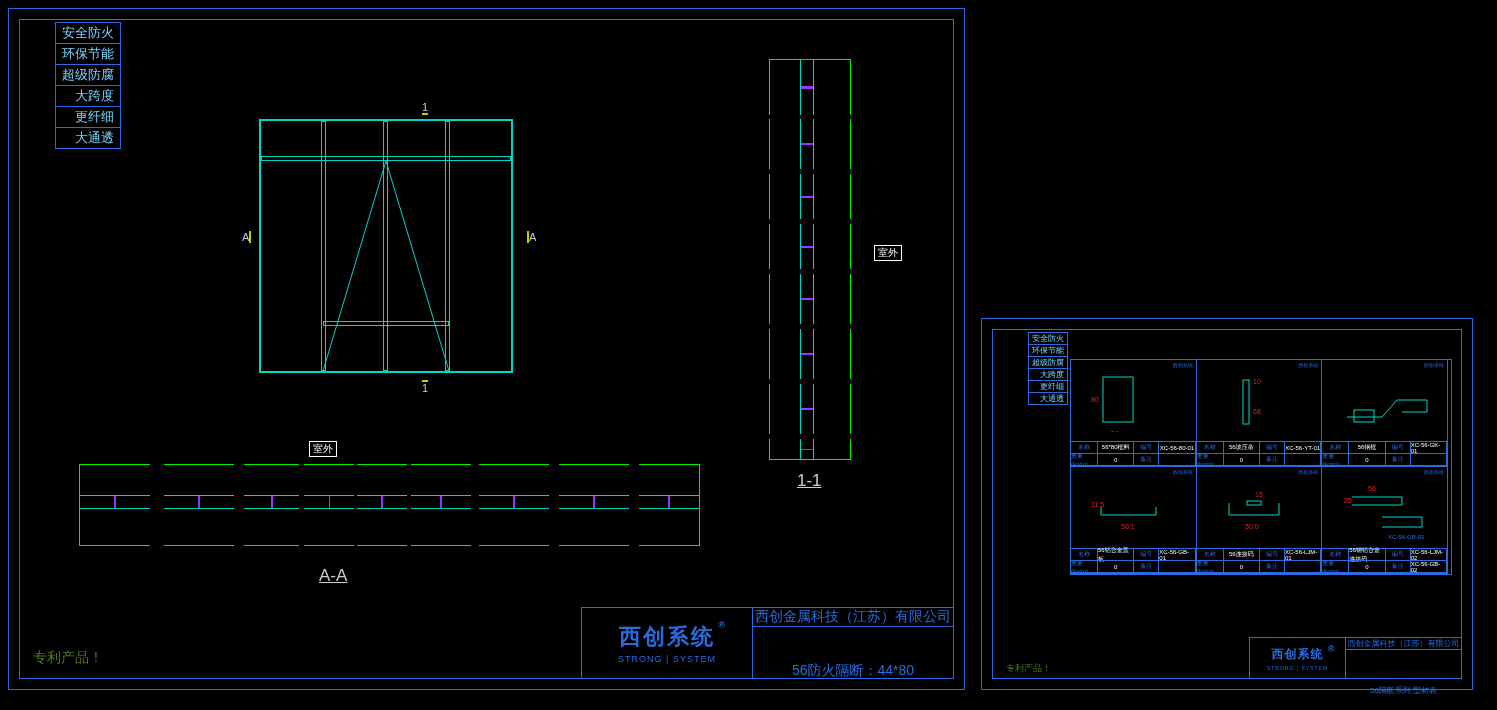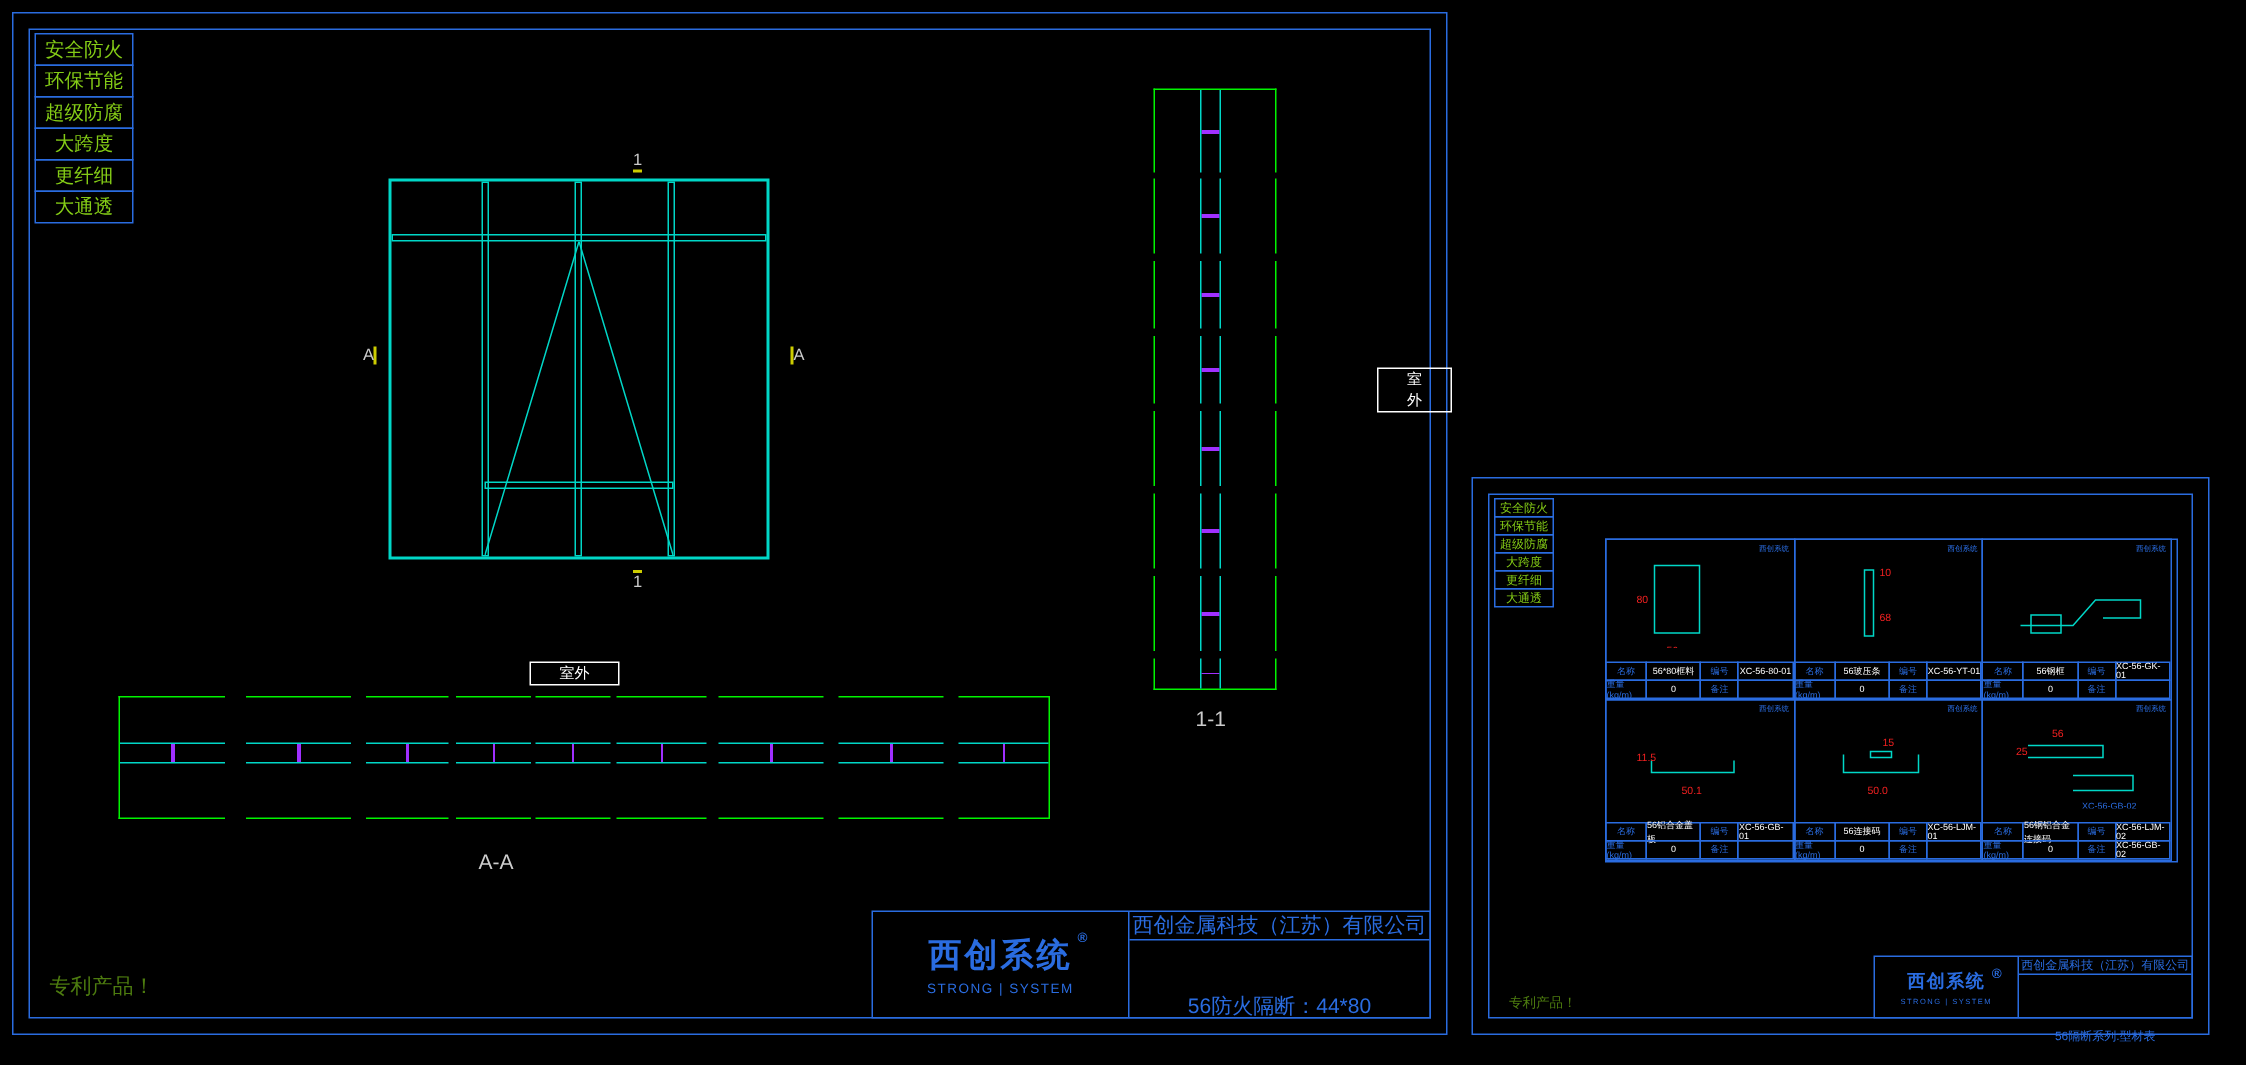--- a/index.html
+++ b/index.html
@@ -30,24 +30,25 @@
 
   
   .feature-list {
     position: absolute;
     left: 14px; top: 14px;
     display: flex; flex-direction: column;
   }
   .feature-list div {
     border: 1px solid #2a6ce0;
     padding: 1px 6px;
-    color: #84cc16;
+    color: #7dd3fc;
     font-size: 13px;
     margin-top: -1px;
-    text-align: center;
+    text-align: right;
+    margin-left: 32px;
   }
   .sheet2 .feature-list div { font-size: 8px; padding: 0 3px; }
 
   .patent {
     position: absolute;
     left: 24px; bottom: 22px;
     color: #4d7c0f;
     font-size: 14px;
   }
   .sheet2 .patent { font-size: 9px; bottom: 14px; }
@@ -99,42 +100,41 @@
   .elevation .mullion { position: absolute; background: transparent; border: 1px solid #00d7c7; width: 3px; top: 0; bottom: 0; }
   .elevation .transom { position: absolute; background: transparent; border: 1px solid #00d7c7; height: 3px; left: 0; right: 0; }
 
   .section-mark { position: absolute; color: #ccc; font-size: 11px; }
 
   .outdoor-label {
     position: absolute;
     border: 1px solid #fff;
     color: #fff;
     font-size: 10px;
-    padding: 0 19px;
-    margin-left: 44px;
+    padding: 0 3px;
   }
 
   .horiz-section {
     position: absolute;
     left: 70px; top: 455px;
     width: 620px; height: 80px;
   }
   .hseg {
     position: absolute; top: 0; height: 80px;
     border-top: 1px solid #00f400;
     border-bottom: 1px solid #00f400;
   }
   .hseg.L { border-left: 1px solid #00f400; }
   .hseg.R { border-right: 1px solid #00f400; }
   .hseg::after {
     content: ""; position: absolute; left: 0; right: 0; top: 30px; height: 12px;
     border-top: 1px solid #00d7c7; border-bottom: 1px solid #00d7c7;
     background: linear-gradient(to right, transparent 49%, #a030ff 49%, #a030ff 52%, transparent 52%);
   }
-  .sec-label { position: absolute; color: #ccc; font-size: 14px; }
+  .sec-label { position: absolute; color: #ccc; font-size: 17px; text-decoration: underline; }
 
   .vert-section {
     position: absolute;
     left: 760px; top: 50px;
     width: 80px; height: 400px;
   }
   .vseg {
     position: absolute; left: 0; width: 80px;
     border-left: 1px solid #00f400;
     border-right: 1px solid #00f400;

